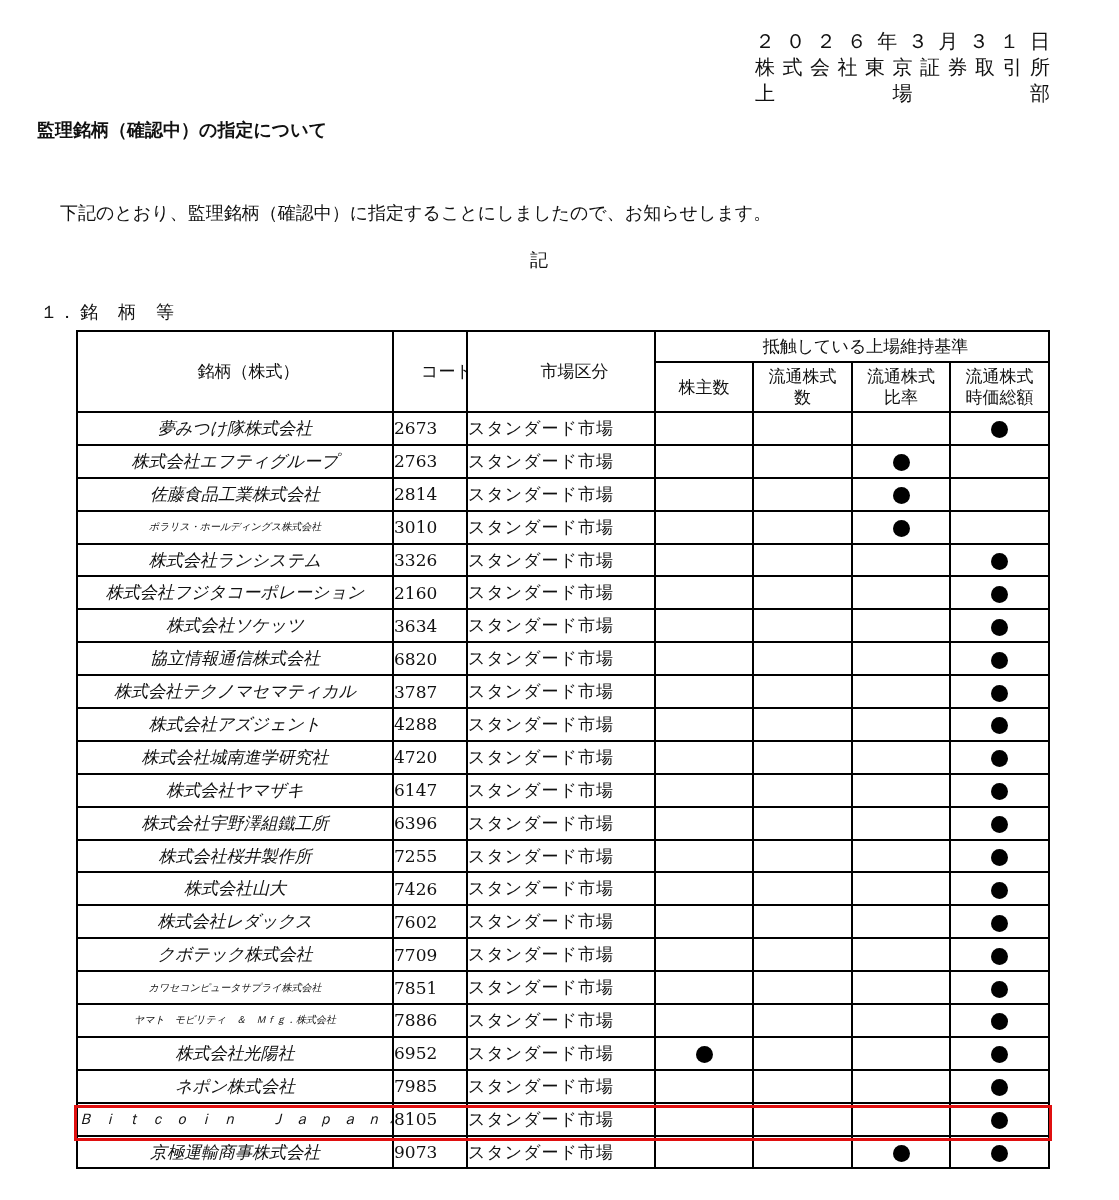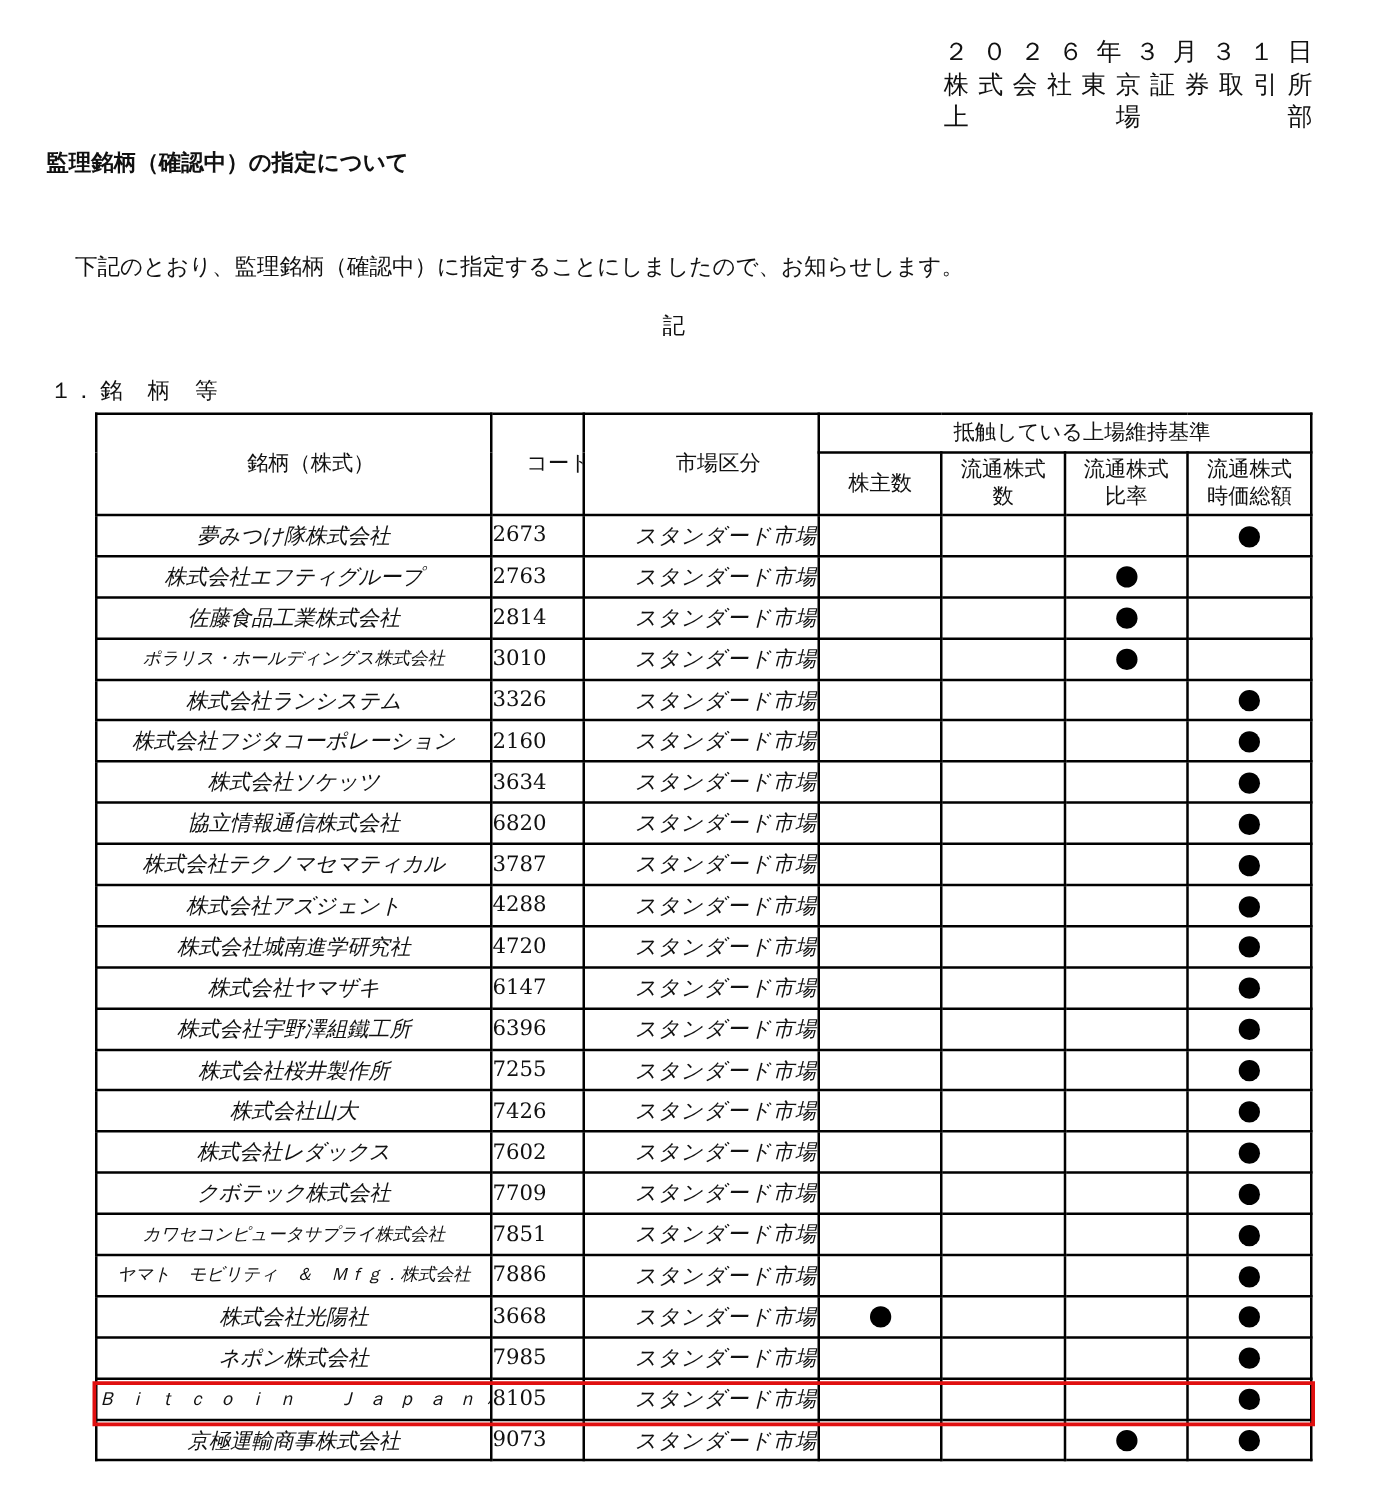--- a/index.html
+++ b/index.html
@@ -40,24 +40,24 @@
     }
     table.list th, table.list td {
       border: 2px solid #000; padding: 0; font-weight: normal;
       font-size: 17px; white-space: nowrap; overflow: hidden;
     }
     table.list th { text-align: center; line-height: 21px; }
     table.list tr.h1 th { height: 29px; padding-left: 27px; }
     table.list tr.h2 th { height: 48px; }
     table.list tr.r td { height: 30.9px; }
     td.name { text-align: center; padding-left: 4px; font-style: italic; }
-    td.name.small { font-size: 14px; margin-top: 10px; }
+    td.name.small { font-size: 10px; margin-top: 10px; }
     td.name.spaced { letter-spacing: 9px; font-size: 15px; }
     td.code { }
-    td.mkt { text-align: right; letter-spacing: 1px; font-style: italic; }
+    td.mkt { text-align: left; letter-spacing: 1px; }
     td.mk { text-align: center; }
     .dot {
       display: inline-block; width: 17px; height: 17px; border-radius: 50%;
       background: #000; vertical-align: middle;
     }
     .highlight {
       position: absolute; left: 74px; top: 1105px; width: 972px; height: 30px;
       border: 3px solid #e01010; pointer-events: none;
     }
   </style>
@@ -307,21 +307,21 @@
         <td class="name small">ヤマト　モビリティ　＆　Ｍｆｇ．株式会社</td>
         <td class="code">7886</td>
         <td class="mkt">スタンダード市場</td>
         <td class="mk"></td>
         <td class="mk"></td>
         <td class="mk"></td>
         <td class="mk"><span class="dot"></span></td>
       </tr>
       <tr class="r">
         <td class="name">株式会社光陽社</td>
-        <td class="code">3668</td>
+        <td class="code">6952</td>
         <td class="mkt">スタンダード市場</td>
         <td class="mk"><span class="dot"></span></td>
         <td class="mk"></td>
         <td class="mk"></td>
         <td class="mk"><span class="dot"></span></td>
       </tr>
       <tr class="r">
         <td class="name">ネポン株式会社</td>
         <td class="code">7985</td>
         <td class="mkt">スタンダード市場</td>

